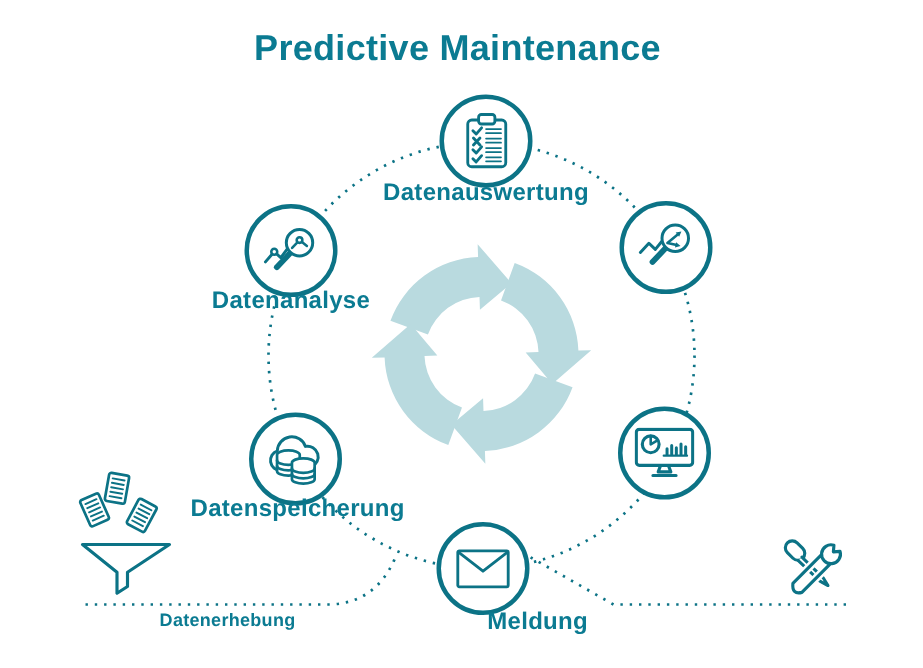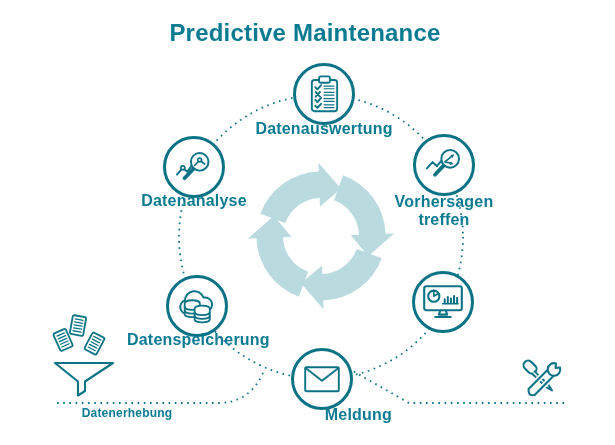--- a/index.html
+++ b/index.html
@@ -62,21 +62,20 @@
   <div class="node" style="left:413px;top:134px;">
     <svg width="38" height="38" viewBox="0 0 40 40">
       <path class="s" d="M2 23.5 l6-6.5 4.5 4.3 4.5-5.5"></path>
       <path class="s thick" d="M19.8 20.4 L10.5 30.2"></path>
       <circle class="s sf" cx="26.5" cy="13.5" r="9.3"></circle>
       <path class="s" style="stroke-width:1.8" d="M21 16.8 L28 11 M21 16.8 L26.7 18.1"></path>
       <polygon class="tri" points="30.8,8.7 29.2,12.5 26.8,9.5"></polygon>
       <polygon class="tri" points="30.2,18.9 26.3,20 27.1,16.3"></polygon>
     </svg>
   </div>
-  <div class="nlabel" style="left:374px;top:193px;">Vorhersagen treffen</div>
 
   <div class="node" style="left:412px;top:271px;">
     <svg width="40" height="34" viewBox="0 0 40 34">
       <rect class="s" x="1.2" y="1.2" width="37.6" height="24" rx="2"></rect>
       <circle class="s" cx="10.8" cy="11.2" r="5.6"></circle>
       <path class="s" style="stroke-width:1.7" d="M10.8 11.2 V5.6 M10.8 11.2 L15.6 8.4"></path>
       <path class="s" style="stroke-width:1.5" d="M19.5 18.8 H35"></path>
       <path class="s" style="stroke-width:2" d="M21.7 18 V14.2 M24.8 18 V12 M27.9 18 V13.5 M31 18 V11 M34.1 18 V12.8"></path>
       <path class="s" d="M17.2 25.8 L15.8 29.6 H24.2 L22.8 25.8 M12.3 32 H27.7"></path>
     </svg>
@@ -125,21 +124,21 @@
     <g transform="translate(4 22) rotate(-24)">
       <rect class="s" style="stroke-width:1.8" x="0" y="0" width="13.5" height="19" rx="1.5"></rect>
       <path class="s thin" d="M2.8 3.5h8M2.8 6.5h8M2.8 9.5h8M2.8 12.5h8M2.8 15.5h8"></path>
     </g>
     <g transform="translate(44 20) rotate(28)">
       <rect class="s" style="stroke-width:1.8" x="0" y="0" width="13.5" height="19" rx="1.5"></rect>
       <path class="s thin" d="M2.8 3.5h8M2.8 6.5h8M2.8 9.5h8M2.8 12.5h8M2.8 15.5h8"></path>
     </g>
     <path class="s" d="M6 51 H64 L36 69.5 V79 L29 83.5 V69.5 Z"></path>
   </svg>
-  <div class="clabel" style="left:57px;top:406px;text-align:center;">Datenerhebung</div>
+  <div class="clabel" style="left:57px;top:406px;text-align:right;">Datenerhebung</div>
 
   <svg class="cicon" style="left:520px;top:359px;" width="44" height="42" viewBox="0 0 44 42">
     <g>
       <rect class="s" x="2.8" y="3.4" width="14.5" height="9.2" rx="4.6" transform="rotate(45 10 8)"></rect>
       <path class="s sf" style="stroke-width:2" d="M14.6 12.4 L28.8 26.2 L32 31.4 L26.6 28.4 L12.2 14.8"></path>
     </g>
     <g>
       <path d="M35.95 4.5 A6.3 6.3 0 1 0 40 8.55 L35.6 8.9 L35.95 4.5 M33.7 16.8 L14.6 35.9 Q7.8 37.6 8.6 29.9 L27.7 10.8" style="fill:none;stroke:#fff;stroke-width:5.5;stroke-linejoin:round;stroke-linecap:round"></path>
       <path class="s" d="M35.95 4.5 A6.3 6.3 0 1 0 40 8.55 L35.6 8.9 L35.95 4.5 M33.7 16.8 L14.6 35.9 Q7.8 37.6 8.6 29.9 L27.7 10.8"></path>
     </g>

